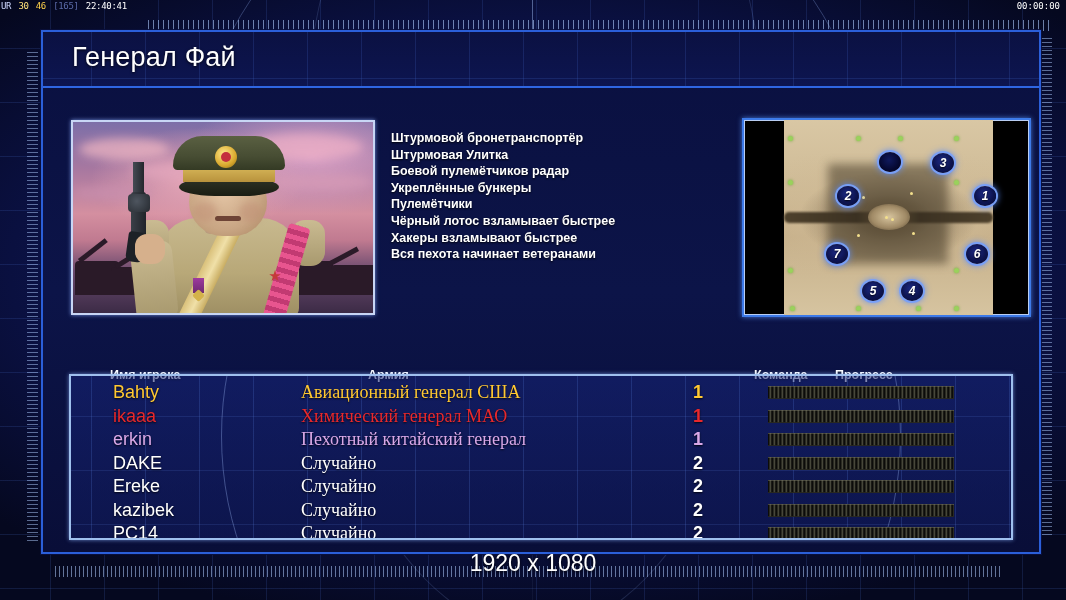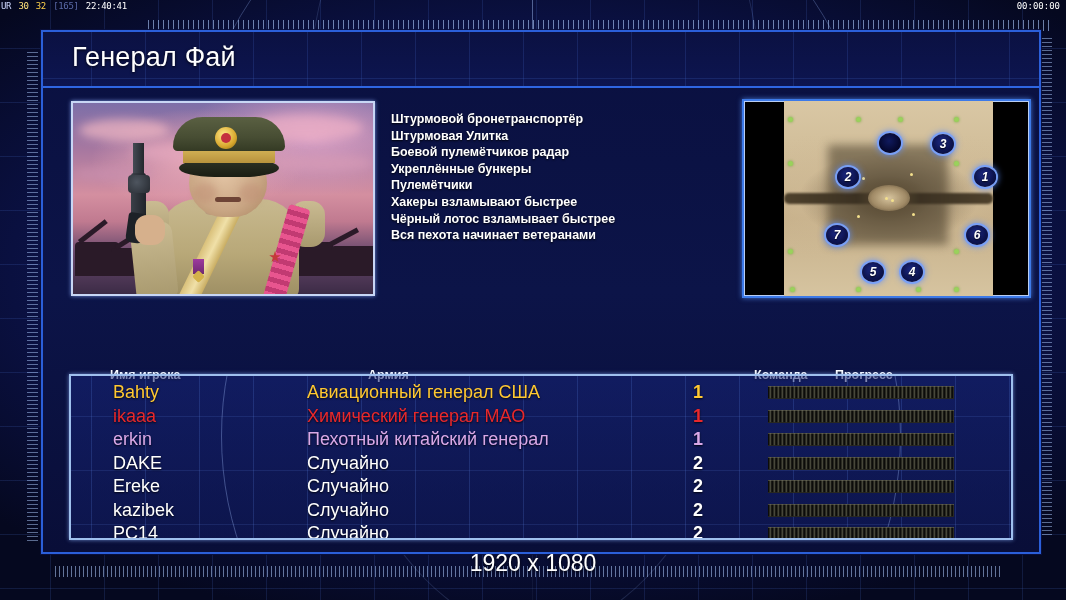--- a/index.html
+++ b/index.html
@@ -105,21 +105,21 @@
     background-position:-6px -8px;
   }
   #title{
     position:absolute; left:29px; top:10px;
     font-size:27px; font-weight:400; color:#ffffff;
     text-shadow:0 1px 3px rgba(0,0,0,.8);
     letter-spacing:0.2px;
   }
 
   
-  #inforow{ position:absolute; left:2px; top:52px; right:2px; height:216px; }
+  #inforow{ position:absolute; left:2px; top:71px; right:2px; height:216px; }
 
   
   #portrait-wrap{
     position:absolute; left:28px; top:19px; width:304px; height:195px;
     border:2px solid #c8d6f5;
     box-shadow:0 0 4px rgba(140,175,255,.8);
     overflow:hidden; background:#000;
   }
   #portrait{ position:absolute; inset:0; overflow:hidden; }
   .sky{
@@ -330,21 +330,21 @@
   #headers span{ position:absolute; top:0; }
   .h-name{ left:0; }
   .h-army{ left:258px; }
   .h-team{ left:644px; }
   .h-prog{ left:725px; }
 
   .row{ position:absolute; left:0; width:944px; height:23.5px; }
   .cell{ position:absolute; top:0; font-size:18px; line-height:23.5px; white-space:nowrap;
          text-shadow:0 1px 2px rgba(0,0,0,.8); }
   .c-name{ left:42px; }
-  .c-army{ left:236px; }
+  .c-army{ left:230px;font-family:Liberation Serif, serif; }
   .c-team{ left:616px; width:22px; text-align:center; font-weight:700; }
   .bar{
     position:absolute; left:697px; top:5px; width:186px; height:13px;
     background:
       repeating-linear-gradient(90deg,
         #0c0c0a 0 1px,
         #2a2a22 1px 2px,
         #47473a 2px 3px,
         #1a1a15 3px 4px);
     border-top:1px solid rgba(120,120,100,.5);
@@ -369,21 +369,21 @@
 </div>
 
 <div class="ruler-h tall" style="left:148px; top:20px; width:905px;"></div>
 <div class="ruler-v" style="left:27px; top:52px; height:492px;"></div>
 <div class="ruler-v" style="right:14px; top:38px; height:500px;"></div>
 <div class="ruler-h" style="left:55px; top:566px; width:945px;"></div>
 
 <div id="topbar">
   <span class="seg st-ur">UR</span>
   <span class="seg st-a">30</span>
-  <span class="seg st-b">32</span>
+  <span class="seg st-b">46</span>
   <span class="seg st-c">[165]</span>
   <span class="seg st-time">22:40:41</span>
 </div>
 <div id="topclock">00:00:00</div>
 
 <div id="frame">
   <div class="panel-outer"></div>
 
   <div id="titlebar">
     <div class="tgrid"></div>
@@ -446,22 +446,22 @@
         <div class="hand"></div>
       </div>
     </div>
 
     <div id="abilities">
       <div class="ab">Штурмовой бронетранспортёр</div>
       <div class="ab">Штурмовая Улитка</div>
       <div class="ab">Боевой пулемётчиков радар</div>
       <div class="ab">Укреплённые бункеры</div>
       <div class="ab">Пулемётчики</div>
+      <div class="ab">Чёрный лотос взламывает быстрее</div>
       <div class="ab">Хакеры взламывают быстрее</div>
-      <div class="ab">Чёрный лотос взламывает быстрее</div>
       <div class="ab">Вся пехота начинает ветеранами</div>
     </div>
 
     <div id="minimap-wrap">
       <div id="minimap">
         <div class="mm-dark" style="left:44px; top:44px; width:120px; height:100px;"></div>
         <div class="mm-river"></div>
         <div class="mm-eye"></div>
         <div class="mm-gold" style="left:101px; top:96px;"></div>
         <div class="mm-gold" style="left:107px; top:98px;"></div>

